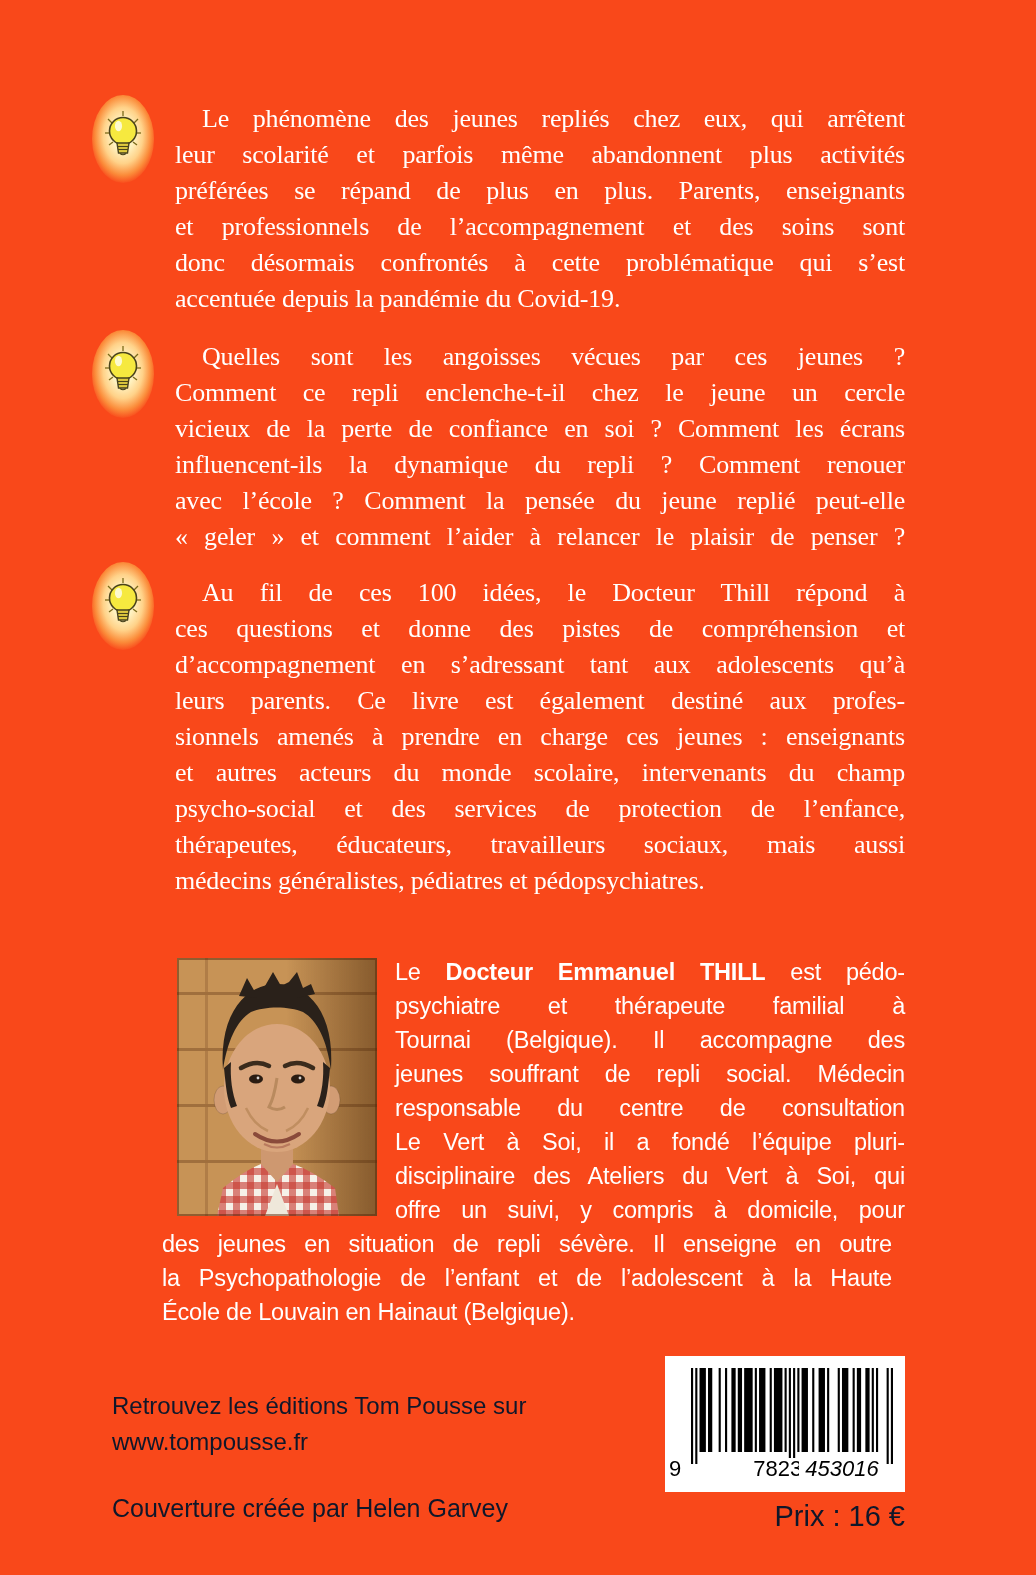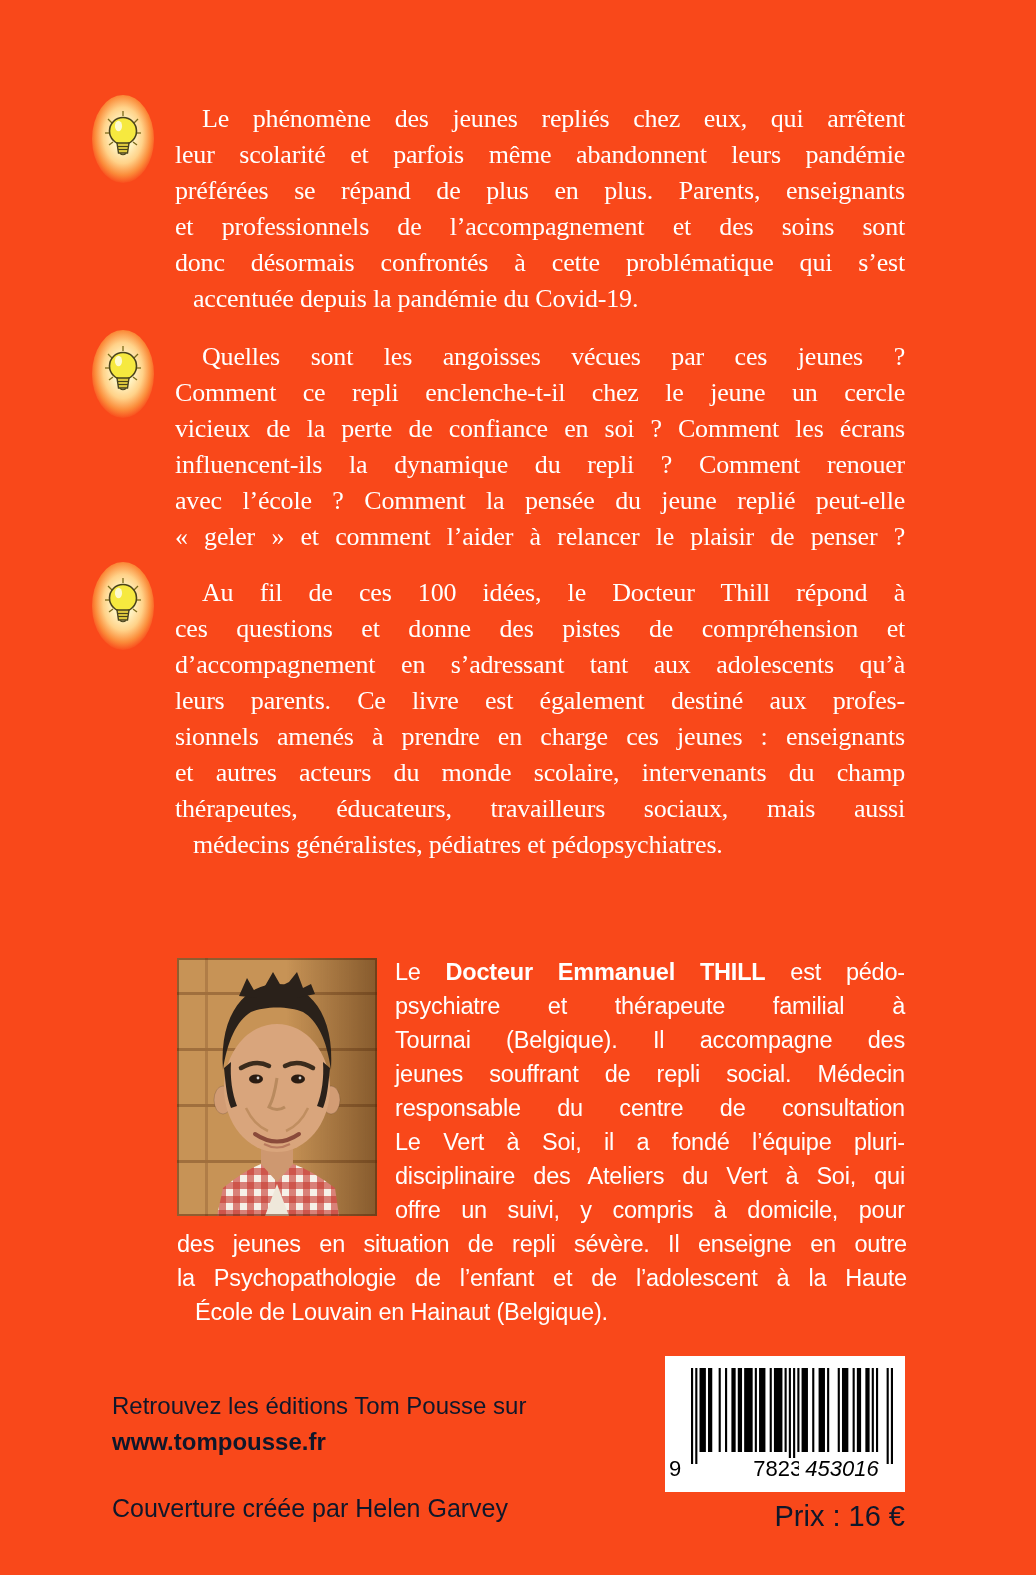--- a/index.html
+++ b/index.html
@@ -4,40 +4,40 @@
 <style>
   html,body{margin:0;padding:0;background:#333;}
   .page{position:relative;width:1036px;height:1575px;background:#F9481A;overflow:hidden;}
   .page *{box-sizing:border-box;}
 
   
   .serif-par{position:absolute;left:175px;width:730px;color:#fff;
     font-family:"Liberation Serif","DejaVu Serif",serif;font-size:26px;line-height:36px;
     letter-spacing:-0.2px;}
   .jl{text-align:justify;text-align-last:justify;}
-  .ll{text-align:left;text-align-last:left;margin-left:18px;}
+  .ll{text-align:left;text-align-last:left;}
   .ind{text-indent:27px;}
 
   
   .bulb{position:absolute;left:92px;width:62px;height:88px;}
 
   
   .photo{position:absolute;left:177px;top:958px;width:200px;height:258px;}
   .bio-side{position:absolute;left:395px;top:955px;width:510px;color:#ffffff;
     font-family:"Liberation Sans","DejaVu Sans",sans-serif;font-size:23.5px;line-height:34px;
     letter-spacing:-0.2px;}
-  .bio-full{position:absolute;left:177px;top:1227px;width:730px;color:#fff;
+  .bio-full{position:absolute;left:162px;top:1227px;width:730px;color:#fff;
     font-family:"Liberation Sans","DejaVu Sans",sans-serif;font-size:23.5px;line-height:34px;
     letter-spacing:-0.2px;}
   .bio-side b,.bio-full b{font-weight:bold;}
 
   
   .footer-text{position:absolute;color:#0f172a;font-family:"Liberation Sans","DejaVu Sans",sans-serif;}
   .find{left:112px;top:1392px;font-size:24px;}
-  .site{left:112px;top:1428px;font-size:24px;font-weight:bold;}
+  .site{left:112px;top:1428px;font-size:24px;font-weight:normal;}
   .credit{left:112px;top:1494px;font-size:25px;text-align:right;}
   .price{left:665px;top:1500px;width:240px;text-align:right;font-size:29px;}
 
   
   .barcode-box{position:absolute;left:665px;top:1356px;width:240px;height:136px;background:#fff;}
   .barcode-bars{position:absolute;left:26px;top:12px;width:202px;height:96px;}
   .bc-digit{position:absolute;top:102px;color:#000;background:#fff;
     font-family:"Liberation Sans","DejaVu Sans",sans-serif;font-size:22px;line-height:1;}
   .bc-d0{left:4px;width:20px;text-align:left;}
   .bc-d1{left:34px;width:86px;text-align:center;margin-left:48px;}
@@ -84,21 +84,21 @@
     <use href="#bulbshape"></use>
   </svg>
 
   <svg class="bulb" style="top:562px" viewBox="0 0 62 88">
     <ellipse cx="31" cy="44" rx="31" ry="44" fill="url(#glow)"></ellipse>
     <use href="#bulbshape"></use>
   </svg>
 
   <div class="serif-par" style="top:101px">
     <div class="jl ind">Le phénomène des jeunes repliés chez eux, qui arrêtent</div>
-    <div class="jl">leur scolarité et parfois même abandonnent leurs pandémie</div>
+    <div class="jl">leur scolarité et parfois même abandonnent plus activités</div>
     <div class="jl">préférées se répand de plus en plus. Parents, enseignants</div>
     <div class="jl">et professionnels de l’accompagnement et des soins sont</div>
     <div class="jl">donc désormais confrontés à cette problématique qui s’est</div>
     <div class="ll">accentuée depuis la pandémie du Covid-19.</div>
   </div>
 
   <div class="serif-par" style="top:339px">
     <div class="jl ind">Quelles sont les angoisses vécues par ces jeunes ?</div>
     <div class="jl">Comment ce repli enclenche-t-il chez le jeune un cercle</div>
     <div class="jl">vicieux de la perte de confiance en soi ? Comment les écrans</div>
@@ -107,20 +107,21 @@
     <div class="jl">« geler » et comment l’aider à relancer le plaisir de penser ?</div>
   </div>
 
   <div class="serif-par" style="top:575px">
     <div class="jl ind">Au fil de ces 100 idées, le Docteur Thill répond à</div>
     <div class="jl">ces questions et donne des pistes de compréhension et</div>
     <div class="jl">d’accompagnement en s’adressant tant aux adolescents qu’à</div>
     <div class="jl">leurs parents. Ce livre est également destiné aux profes-</div>
     <div class="jl">sionnels amenés à prendre en charge ces jeunes : enseignants</div>
     <div class="jl">et autres acteurs du monde scolaire, intervenants du champ</div>
+    <div class="jl">psycho-social et des services de protection de l’enfance,</div>
     <div class="jl">thérapeutes, éducateurs, travailleurs sociaux, mais aussi</div>
     <div class="ll">médecins généralistes, pédiatres et pédopsychiatres.</div>
   </div>
 
   <svg class="photo" viewBox="0 0 200 258">
     <defs>
       <linearGradient id="shade" x1="0" y1="0" x2="1" y2="0">
         <stop offset="0%" stop-color="rgba(70,35,5,0)"></stop>
         <stop offset="100%" stop-color="rgba(70,35,5,0.5)"></stop>
       </linearGradient>

